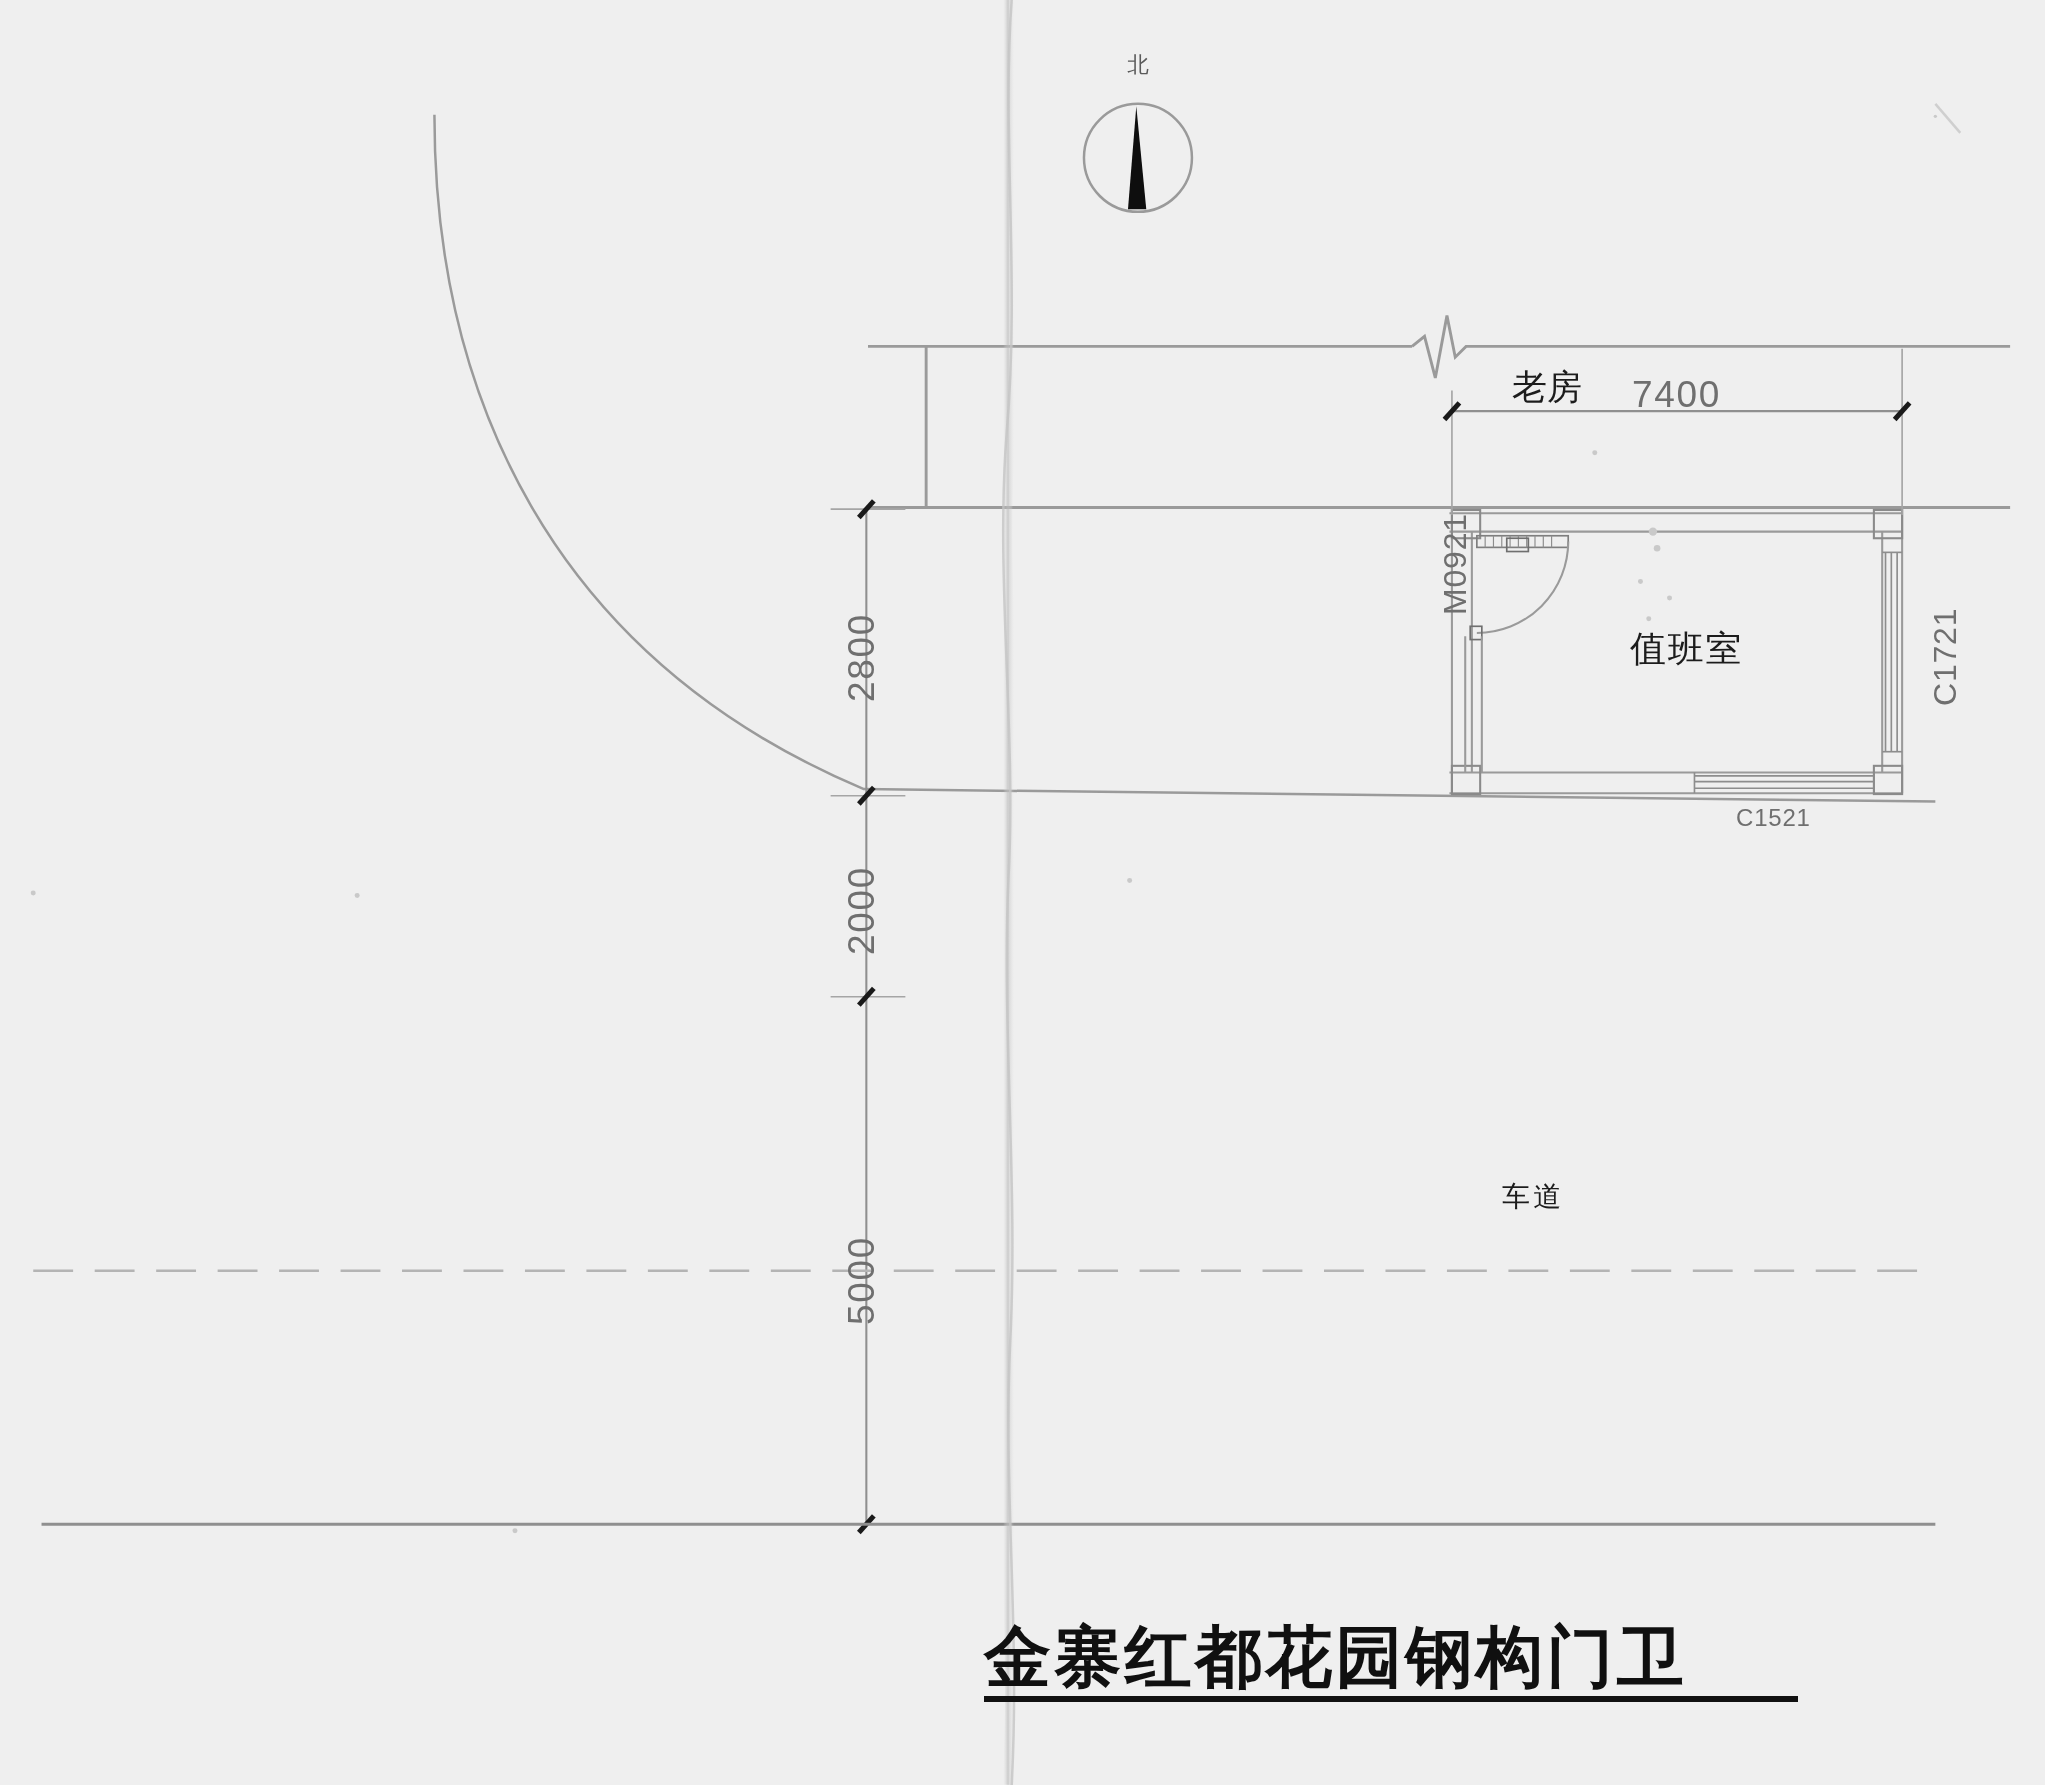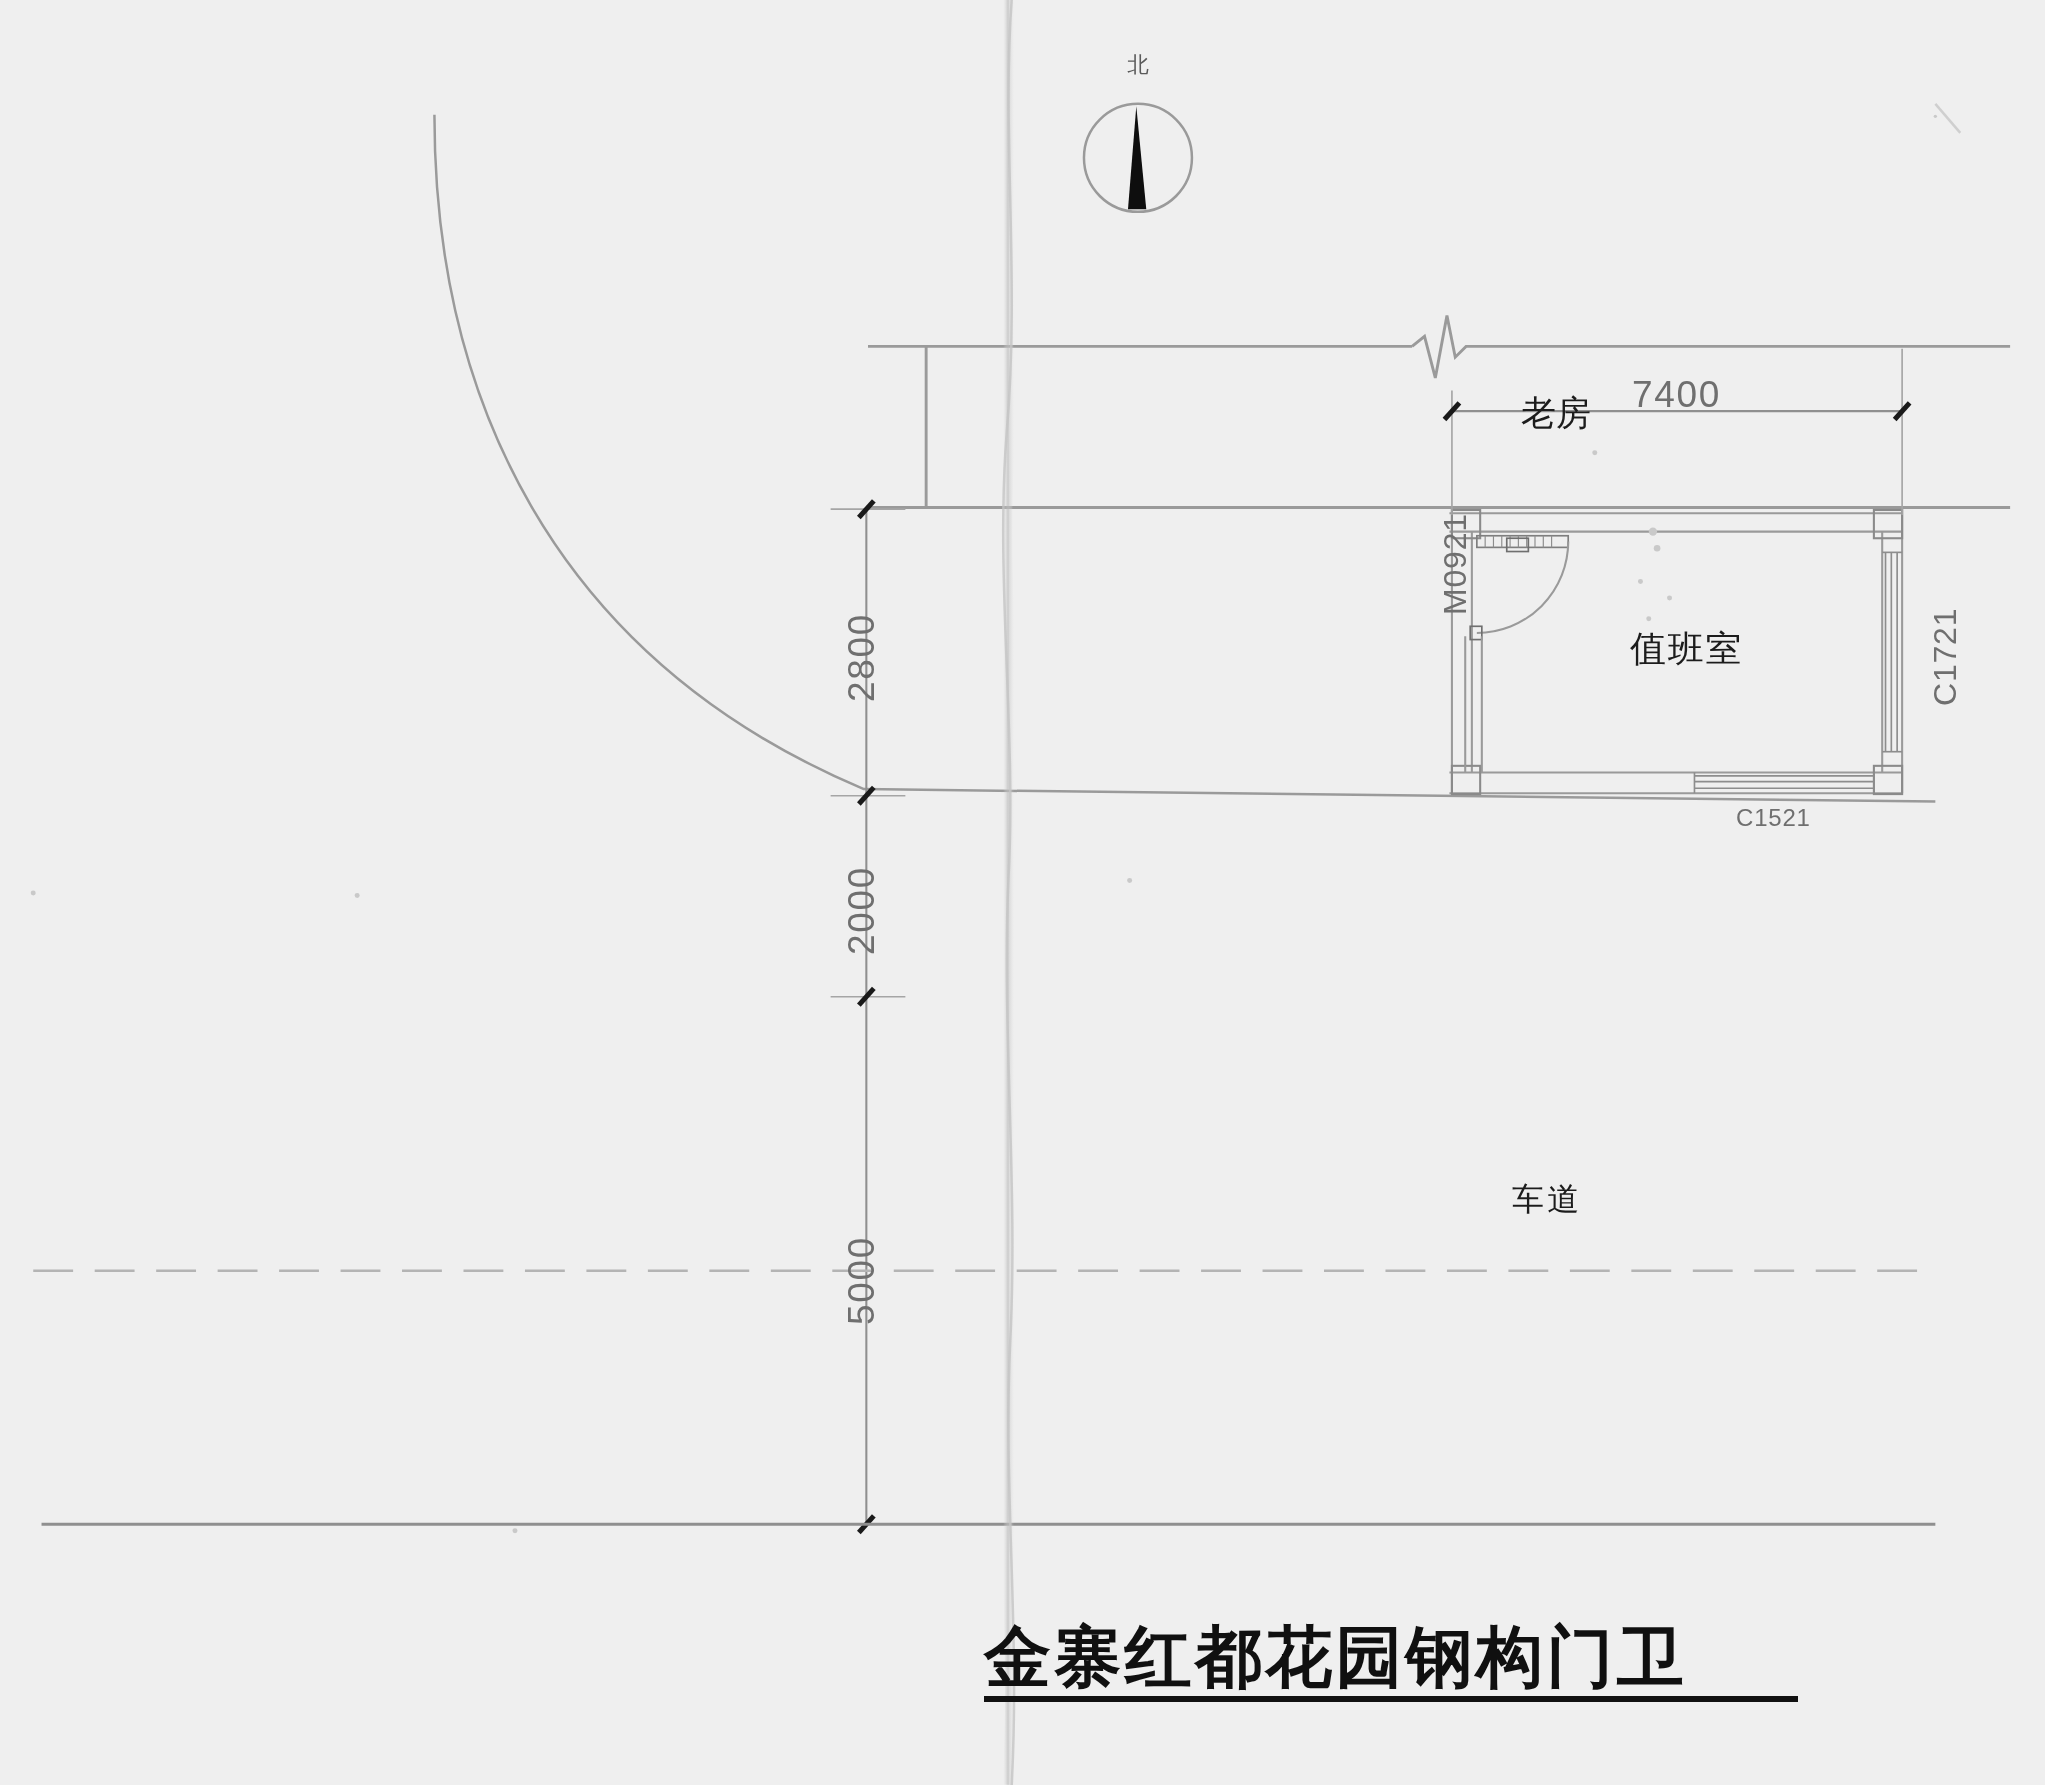--- a/index.html
+++ b/index.html
@@ -191,27 +191,27 @@
     <g>
       <circle cx="1370" cy="190" r="65" fill="none" stroke="#9a9a9a" stroke-width="3"></circle>
       <polygon points="1368,128 1380,252 1358,252" fill="#0e0e0e"></polygon>
     </g>
   </svg>
 
   <div class="north-wrap">
     <div class="north-label">北</div>
   </div>
 
-  <div class="txt dark" style="left:1512px; top:390px; font-size:35px;margin-left:9px;">老房</div>
+  <div class="txt dark" style="left:1512px; top:364px; font-size:35px;">老房</div>
 
   <div class="txt mid" style="left:1632px; top:374px; font-size:37px; letter-spacing:1.7px;">7400</div>
 
   <div class="txt dark" style="left:1630px; top:625px; font-size:36px; letter-spacing:1.7px;">值班室</div>
 
-  <div class="txt dark" style="left:1502px; top:1178px; font-size:32px; letter-spacing:3.3px;margin-left:10px;">车道</div>
+  <div class="txt dark" style="left:1502px; top:1178px; font-size:28px; letter-spacing:3.3px;">车道</div>
 
   <div class="txt mid rot90" style="left:1437px; top:615px; font-size:32px; letter-spacing:0.8px;">M0921</div>
 
   <div class="txt mid rot90" style="left:1927px; top:706px; font-size:32px; letter-spacing:0.8px;">C1721</div>
 
   <div class="txt mid" style="left:1736px; top:804px; font-size:24px; letter-spacing:0.8px;">C1521</div>
 
   <div class="txt mid rot90" style="left:841px; top:702px; font-size:37px; letter-spacing:1.7px;">2800</div>
 
   <div class="txt mid rot90" style="left:841px; top:955px; font-size:37px; letter-spacing:1.7px;">2000</div>

